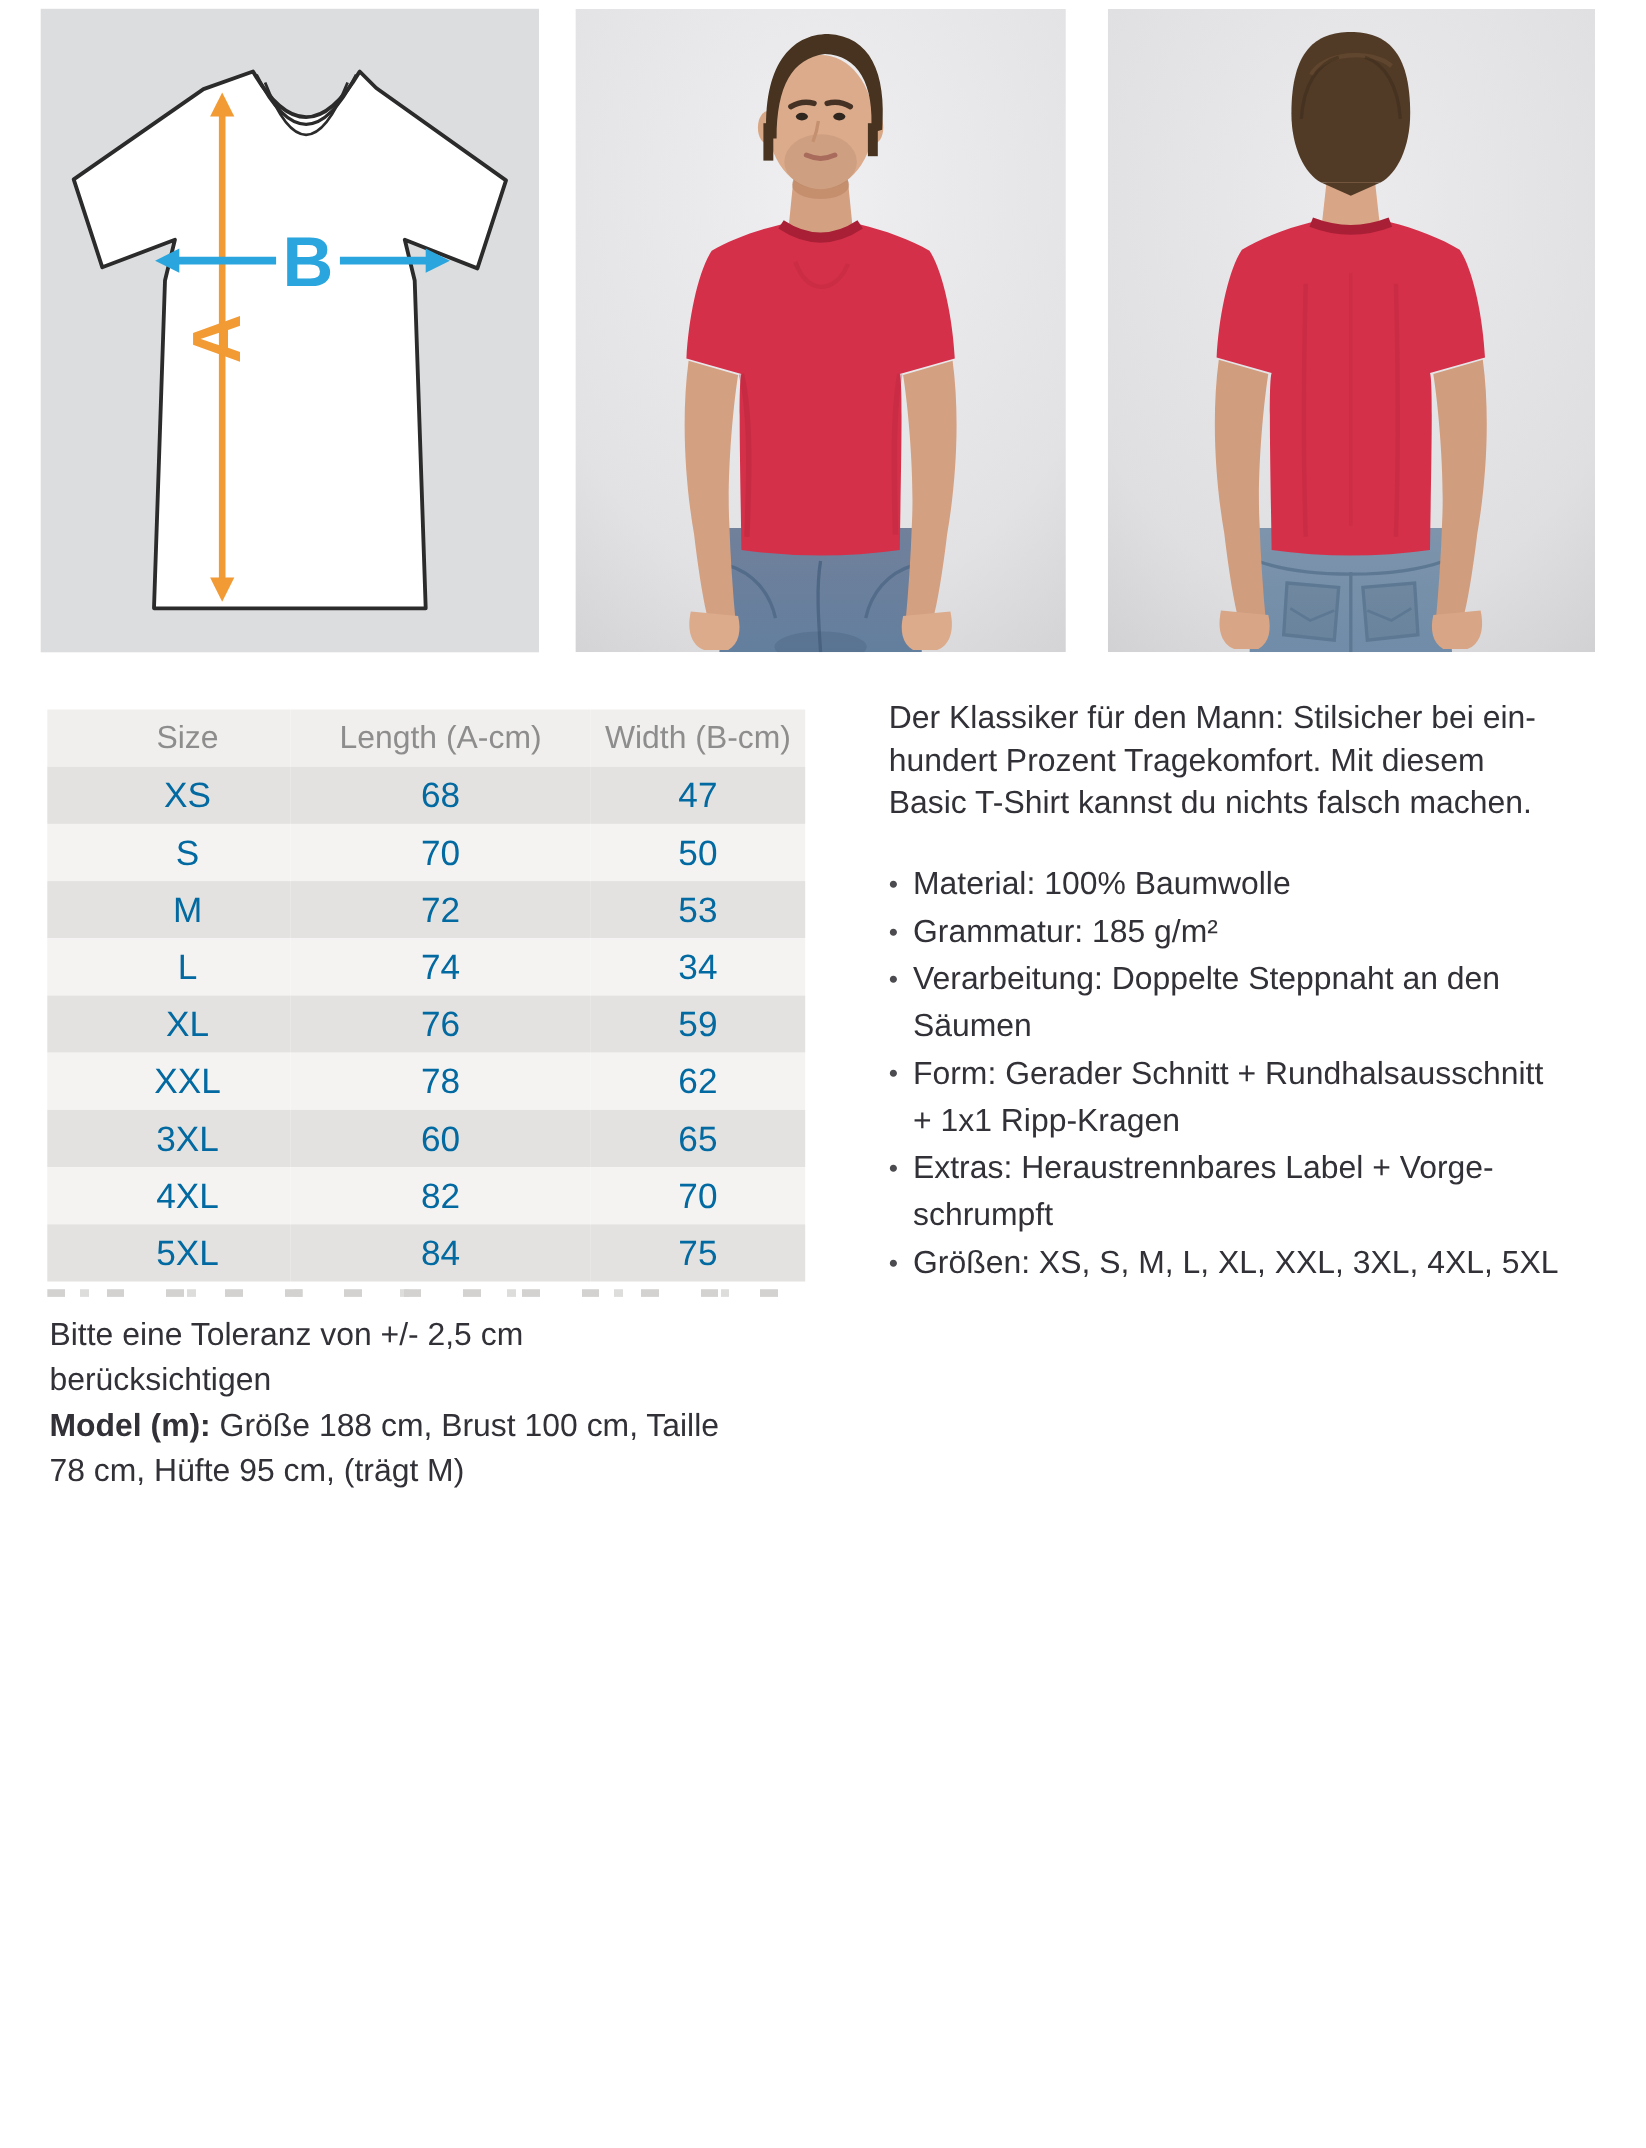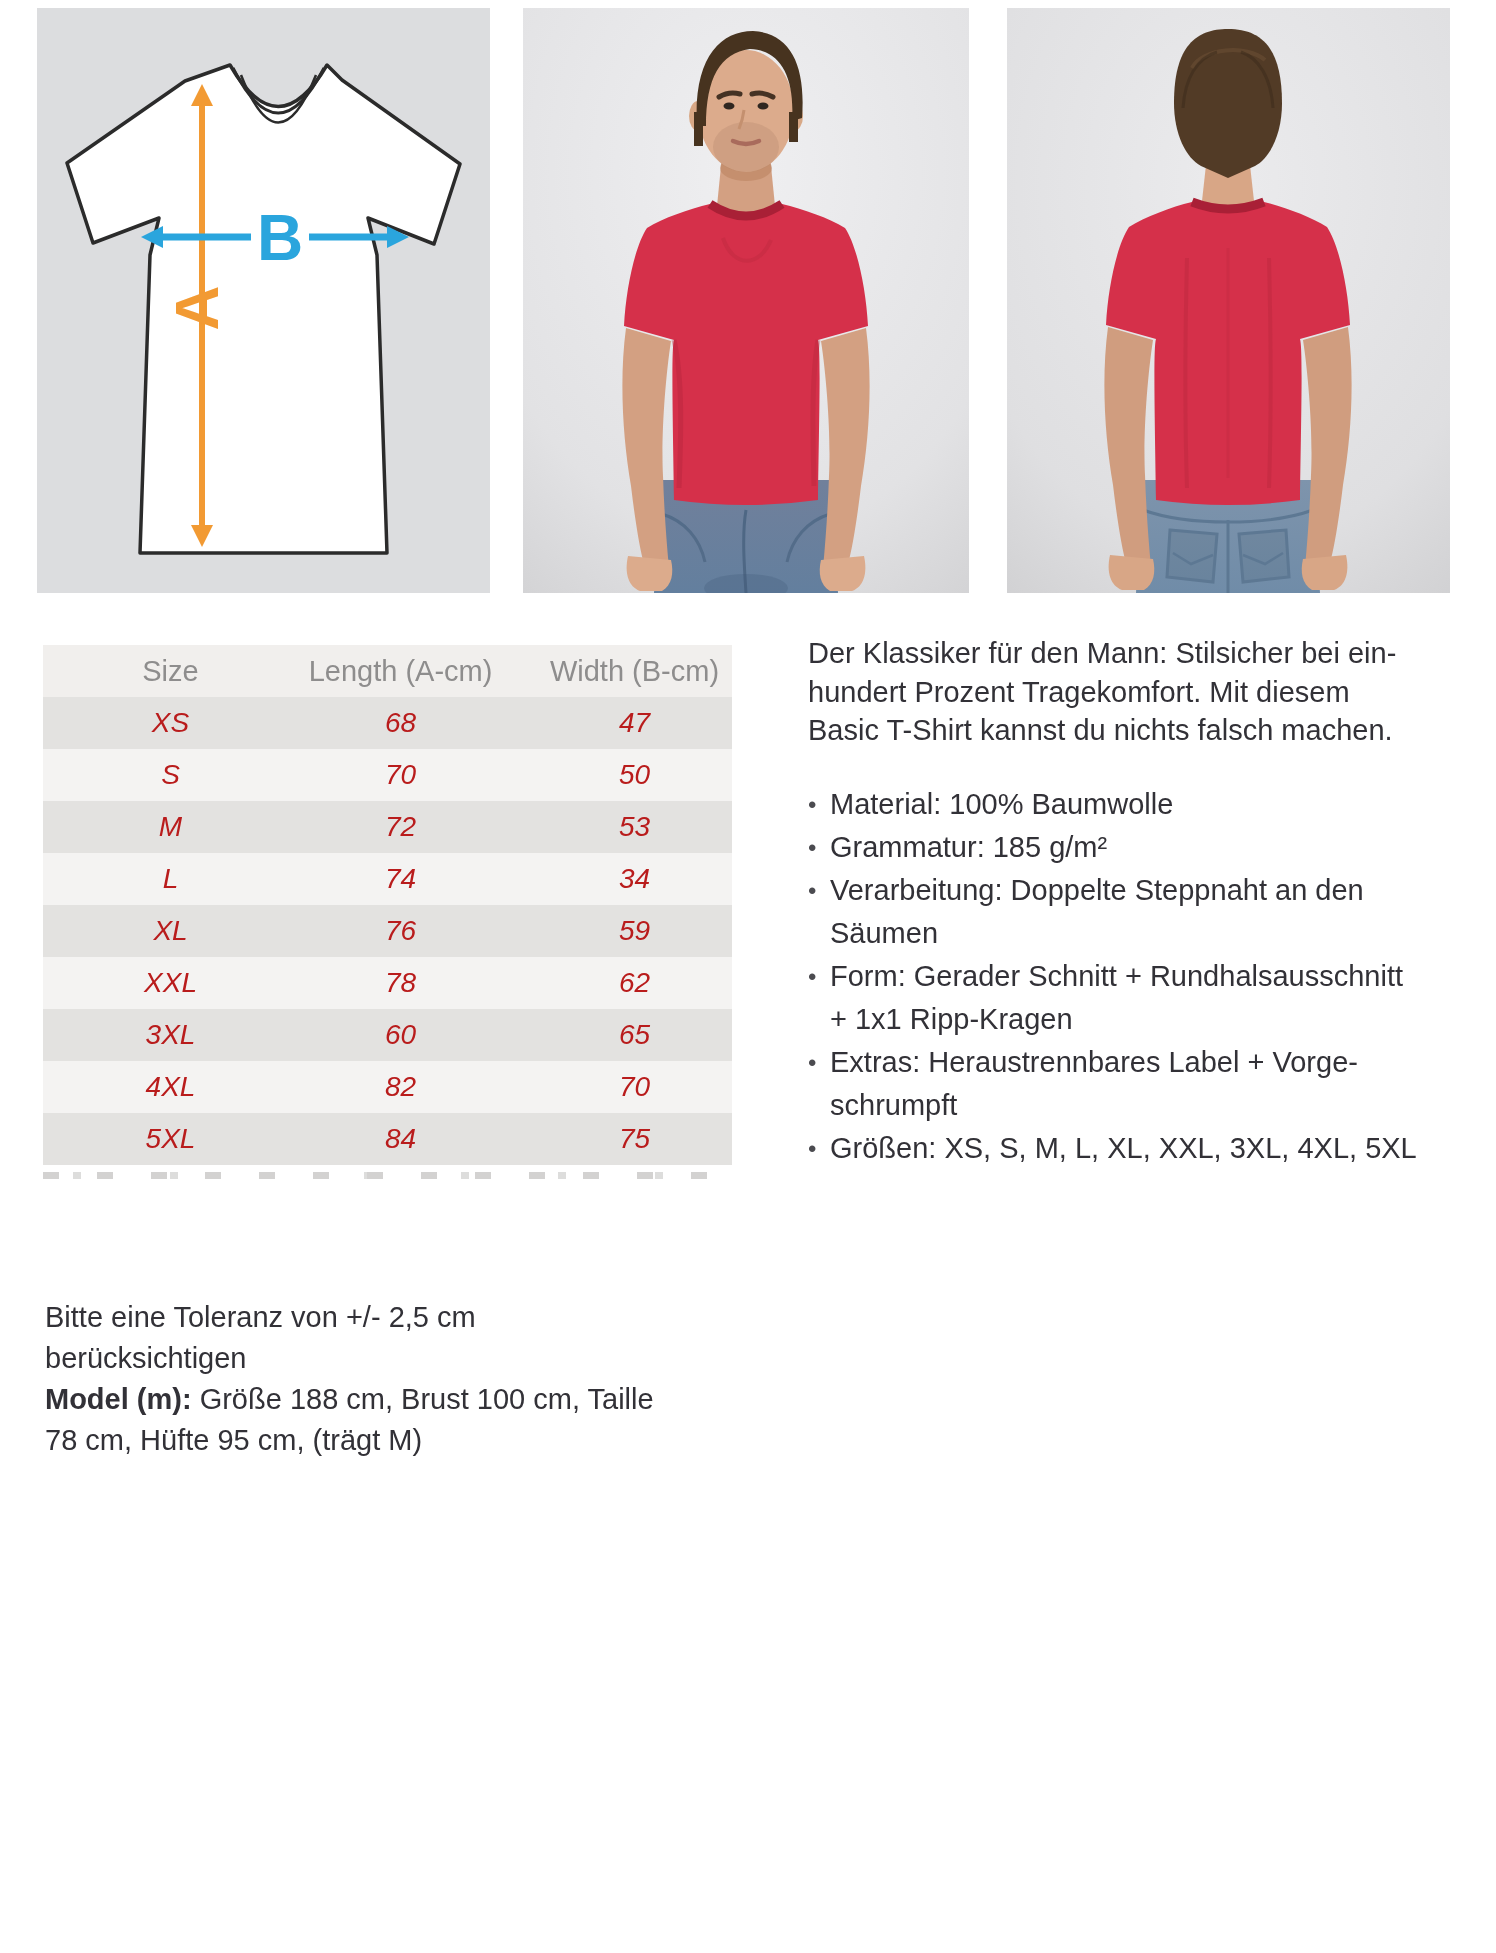--- a/index.html
+++ b/index.html
@@ -11,21 +11,21 @@
   .panel{position:absolute;top:8px;margin:0;padding:0;overflow:hidden;}
   #panel-diagram{left:37px;width:453px;height:585px;background:#dcdddf;}
   #panel-front{left:523px;width:446px;height:585px;}
   #panel-back{left:1007px;width:443px;height:585px;}
   .panel svg{display:block;width:100%;height:100%;}
 
   
   #size-table{position:absolute;left:43px;top:645px;width:689px;border-collapse:collapse;table-layout:fixed;}
   #size-table th,#size-table td{height:52px;padding:0;text-align:center;vertical-align:middle;font-weight:normal;}
   #size-table th{background:#f1efed;color:#8e8d8d;font-size:29px;}
-  #size-table td{color:#b91c1c;font-size:28px;font-style:italic;}
+  #size-table td{color:#0369a1;font-size:32px;}
   #size-table th:first-child,#size-table td:first-child{padding-left:34px;}
   #size-table tbody tr:nth-child(odd) td{background:#e3e2e0;}
   #size-table tbody tr:nth-child(even) td{background:#f4f3f2;}
   .col-size{width:221px;}.col-length{width:273px;}.col-width{width:195px;}
 
   
   #table-artifact{
     position:absolute;left:43px;top:1172px;width:689px;height:7px;opacity:.5;
     background:
       repeating-linear-gradient(90deg,#a8a7a5 0 16px,transparent 16px 54px),
@@ -33,21 +33,21 @@
   }
 
   
   #description{position:absolute;left:808px;top:634px;width:678px;color:#323137;}
   #description .intro{margin:0;font-size:29px;line-height:38.5px;white-space:pre-line;}
   #description ul{list-style:none;margin:33px 0 0 0;padding:0;font-size:29px;line-height:43px;}
   #description li{position:relative;padding-left:22px;white-space:pre-line;}
   #description li .dot{position:absolute;left:0;top:0;color:#4b4b50;font-size:24px;line-height:43px;}
 
   
-  #notes{position:absolute;left:45px;top:1297px;width:640px;color:#323137;font-size:29px;line-height:41px;}
+  #notes{position:absolute;left:45px;top:1194px;width:640px;color:#323137;font-size:29px;line-height:41px;}
   #notes p{margin:0;}
   #notes .pre{white-space:pre-line;}
   #notes strong{font-weight:bold;}
 
   .diagram-label{font-weight:bold;}
 </style>
 </head>
 <body>
 
 <figure class="panel" id="panel-diagram">

